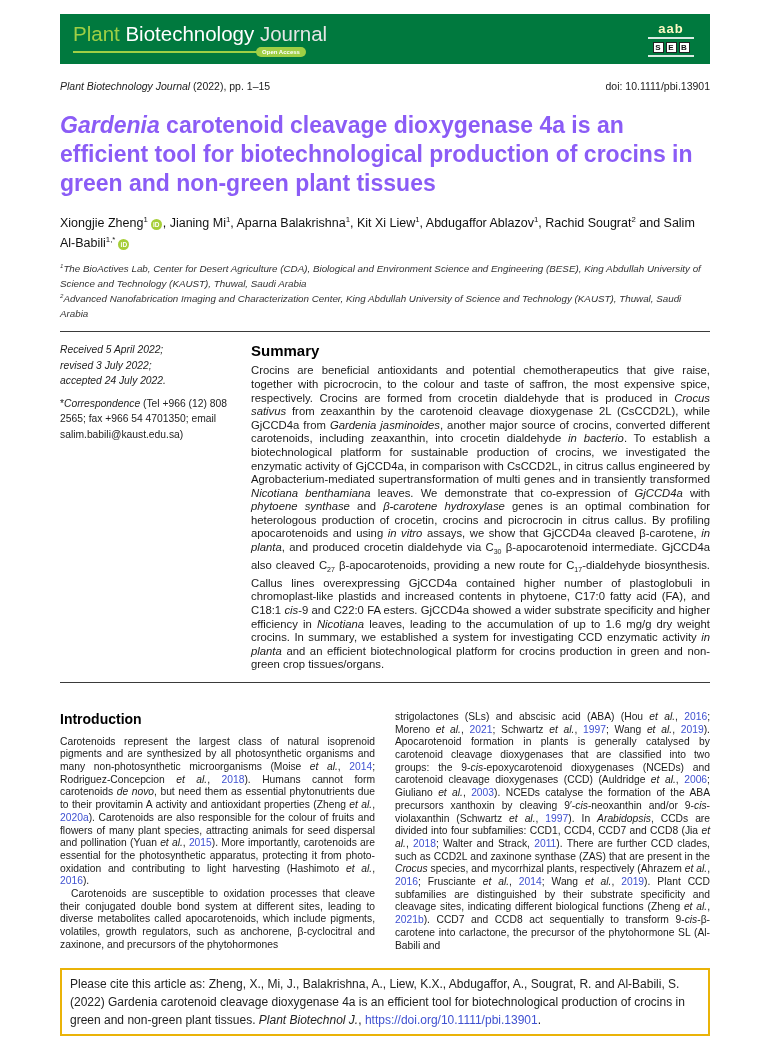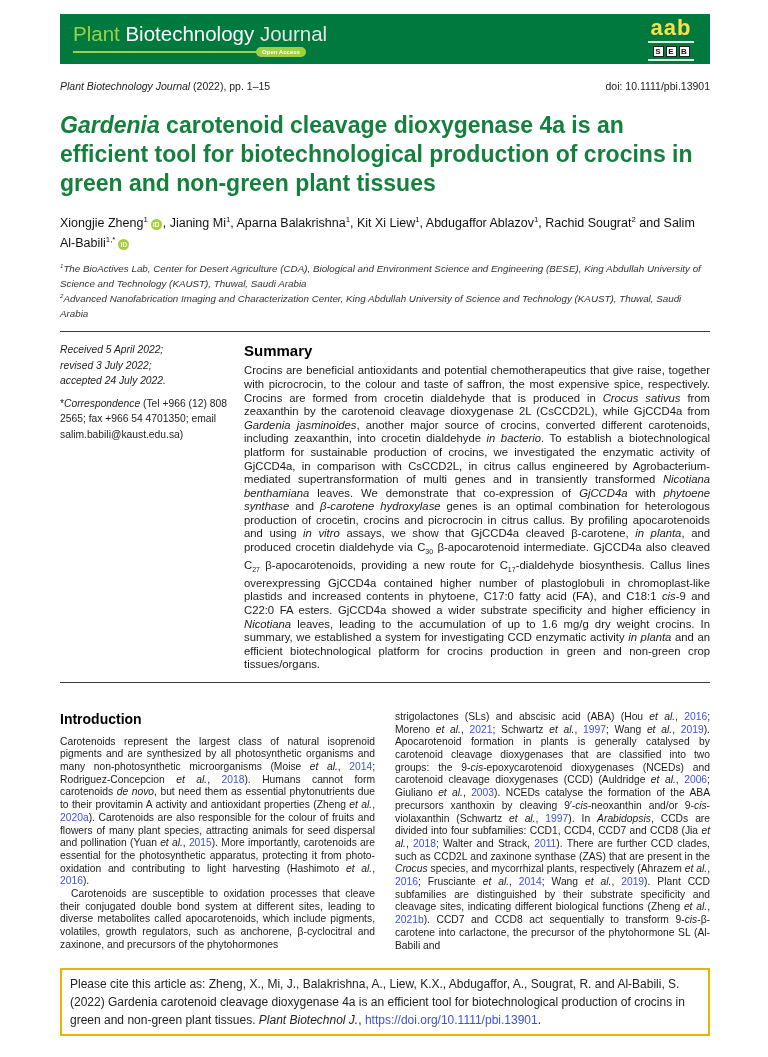--- a/index.html
+++ b/index.html
@@ -12,34 +12,34 @@
   
   .banner{height:50px;background:#00793e;position:relative;display:flex;justify-content:space-between;}
   .banner-left{padding:8px 0 0 13px;font-size:20.5px;white-space:nowrap;}
   .w-plant{color:#9fcf45;}
   .w-biotech{color:#ffffff;font-weight:400;}
   .w-journal{color:#e5e5e5;}
   .banner-underline{position:absolute;left:13px;top:37px;width:212px;height:2px;background:#9fcf45;}
   .oa-pill{position:absolute;left:196px;top:33px;width:50px;height:10px;background:#9fcf45;border-radius:5px;
     color:#fff;font-size:6px;line-height:10px;text-align:center;font-weight:700;}
   .banner-right{display:flex;flex-direction:column;align-items:center;justify-content:center;padding-right:16px;}
-  .aab-text{color:#fde047;font-weight:700;font-size:22px;line-height:1;letter-spacing:1px;}
+  .aab-text{color:#fef9c3;font-weight:700;font-size:13px;line-height:1;letter-spacing:1px;}
   .logo-bar{width:46px;height:2px;background:rgba(255,255,255,.85);margin-top:2px;}
   .seb-row{display:flex;gap:2px;margin-top:3px;}
   .seb-box{width:11px;height:11px;background:#fff;color:#111;font-size:8px;font-weight:700;
     display:flex;align-items:center;justify-content:center;border:1px solid #222;box-sizing:border-box;}
   
   .meta{display:flex;justify-content:space-between;margin-top:16px;font-size:10.5px;color:#222;}
   
-  .title{margin-top:19px;font-size:23px;font-weight:700;line-height:1.27;color:#15803d;}
+  .title{margin-top:19px;font-size:23px;font-weight:700;line-height:1.27;color:#8b5cf6;}
   .authors{margin-top:11px;font-size:12.5px;line-height:1.55;color:#111;}
   .affs{margin-top:9px;font-style:italic;font-size:9.8px;line-height:1.5;color:#333;}
   .rule{border:none;border-top:1.5px solid #3a3a3a;margin:10px 0 0 0;}
   
-  .abstract-row{display:flex;margin-top:10px;}
+  .abstract-row{display:flex;margin-top:10px;gap:7px;}
   .side{width:172px;flex:none;margin-right:12px;font-size:10.3px;line-height:1.5;color:#222;}
   .history{font-style:italic;}
   .corr{margin-top:7px;}
   .keywords{margin-top:146px;}
   .main{flex:1;}
   .summary-h{font-size:15px;font-weight:700;margin:0 0 5px 0;color:#000;}
   .summary-body{font-size:11.3px;line-height:13.6px;text-align:justify;}
   
   .intro-row{display:flex;gap:20px;margin-top:28px;}
   .col{flex:1;font-size:10.3px;line-height:12.7px;text-align:justify;color:#1a1a1a;}

